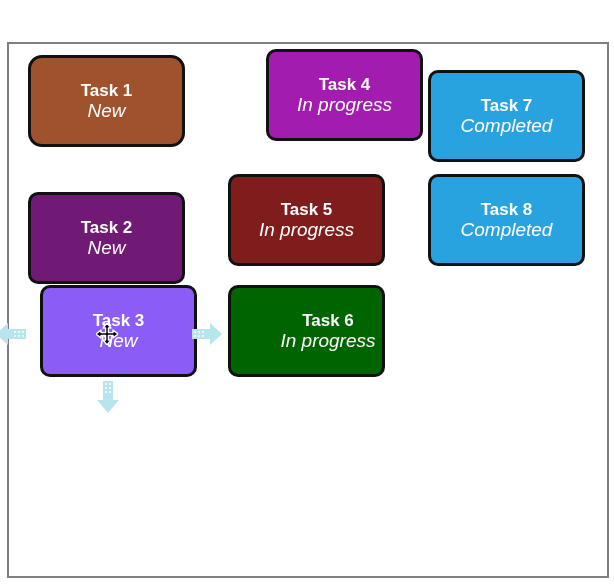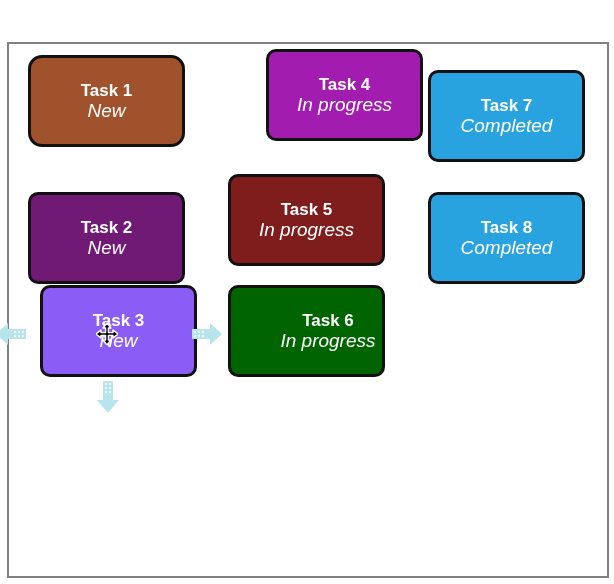--- a/index.html
+++ b/index.html
@@ -133,21 +133,21 @@
     <div class="status">In progress</div>
   </div>
   <div class="card" id="card-5" style="left: 228px; top: 285px; background: rgb(0, 100, 0); padding-left: 43px;">
     <div class="title">Task 6</div>
     <div class="status">In progress</div>
   </div>
   <div class="card" id="card-6" style="left: 428px; top: 70px; background: rgb(41, 163, 224);">
     <div class="title">Task 7</div>
     <div class="status">Completed</div>
   </div>
-  <div class="card" id="card-7" style="left: 428px; top: 174px; background: rgb(41, 163, 224); margin-top: 18px;">
+  <div class="card" id="card-7" style="left: 428px; top: 174px; background: rgb(41, 163, 224);">
     <div class="title">Task 8</div>
     <div class="status">Completed</div>
   </div>
 
   <svg class="drag-arrow" style="left:-4px; top:320px;" width="30" height="28" viewBox="0 0 30 28">
     <g fill="#B8E4EE">
       <polygon points="0,14 12,3 12,9 30,9 30,19 12,19 12,25"></polygon>
     </g>
     <g fill="#FFFFFF" opacity="0.75">
       <rect x="18" y="11" width="2" height="2"></rect>

